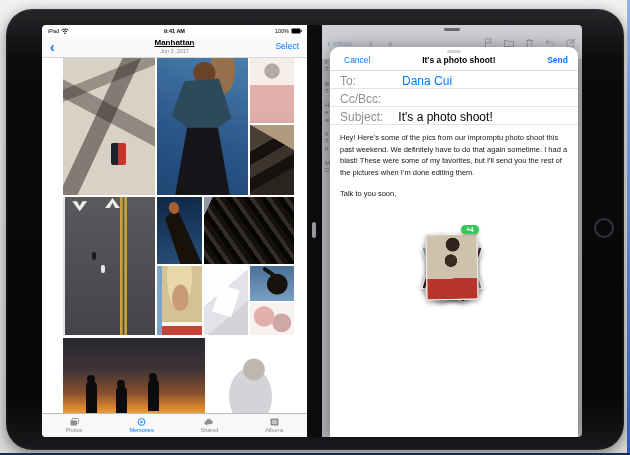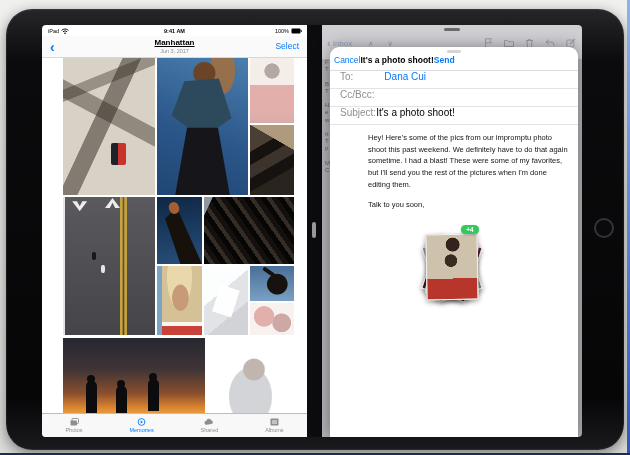--- a/index.html
+++ b/index.html
@@ -117,29 +117,29 @@
   .mt-chevrons{position:absolute;left:46px;top:4px;font-size:7.5px;letter-spacing:6px;color:#9a9aa0;}
   .mt-icons{position:absolute;right:6px;top:3px;display:flex;gap:11px;align-items:center;}
   .mt-icons svg{display:block;}
   .frag{position:absolute;left:3px;top:34px;margin:0;font-family:"Liberation Sans","DejaVu Sans",sans-serif;
     font-size:6px;line-height:7.2px;color:#5f6166;white-space:pre;}
 
   .sheet{position:absolute;left:8px;top:22px;width:248px;height:390px;background:#fff;
     border-radius:9px 9px 0 0;box-shadow:0 0 16px rgba(0,0,0,.38);box-sizing:border-box;}
   .grabber{position:absolute;left:50%;top:3px;width:14px;height:3px;margin-left:-7px;border-radius:2px;background:#d4d4d8;}
   .sheet-head{position:relative;height:24px;border-bottom:1px solid #dcdce0;display:flex;align-items:flex-end;
-    padding:0 10px 5px 4px;box-sizing:border-box;}
+    justify-content:space-between;padding:0 10px 5px 14px;box-sizing:border-box;}
   .cancel{color:#007aff;font-size:8.5px;}
   .sheet-title{font-size:8.5px;font-weight:bold;color:#000;}
   .send{color:#007aff;font-size:8.5px;font-weight:bold;}
-  .field{display:flex;align-items:flex-start;gap:0;height:17px;padding:0 10px;border-bottom:1px solid #e3e3e7;font-size:10px;}
+  .field{display:flex;align-items:flex-end;gap:15px;height:17px;padding:0 10px;border-bottom:1px solid #e3e3e7;font-size:12px;}
   .flabel{color:#8e8e93;}
   .fvalue{color:#000;}
   .fvalue.blue{color:#007aff;padding-left:31px;}
-  .mail-body{padding:7px 10px;font-size:7.5px;line-height:1.55;color:#151517;margin-left:28px;}
+  .mail-body{padding:7px 10px;font-size:7.5px;line-height:1.55;color:#151517;}
   .mail-body p{margin:0 0 9px 0;}
   .mail-body p+p{margin-bottom:0;}
 
   .dragstack{position:absolute;left:73px;top:172px;width:100px;height:105px;z-index:5;}
   .card{position:absolute;left:26px;top:20px;width:46px;height:58px;border:1px solid #f2f2f2;
     box-shadow:0 2px 5px rgba(0,0,0,.35);box-sizing:border-box;}
   .card.c1{background:linear-gradient(180deg,#9aa8b2,#7b8d9c);transform:rotate(-18deg);}
   .card.c2{background:linear-gradient(180deg,#2e3446,#1d2233);transform:rotate(-9deg);}
   .card.c3{background:#e3e4e6;transform:rotate(9deg);}
   .card.c4{background:linear-gradient(180deg,#5c2734,#3d1a24);transform:rotate(18deg);}

